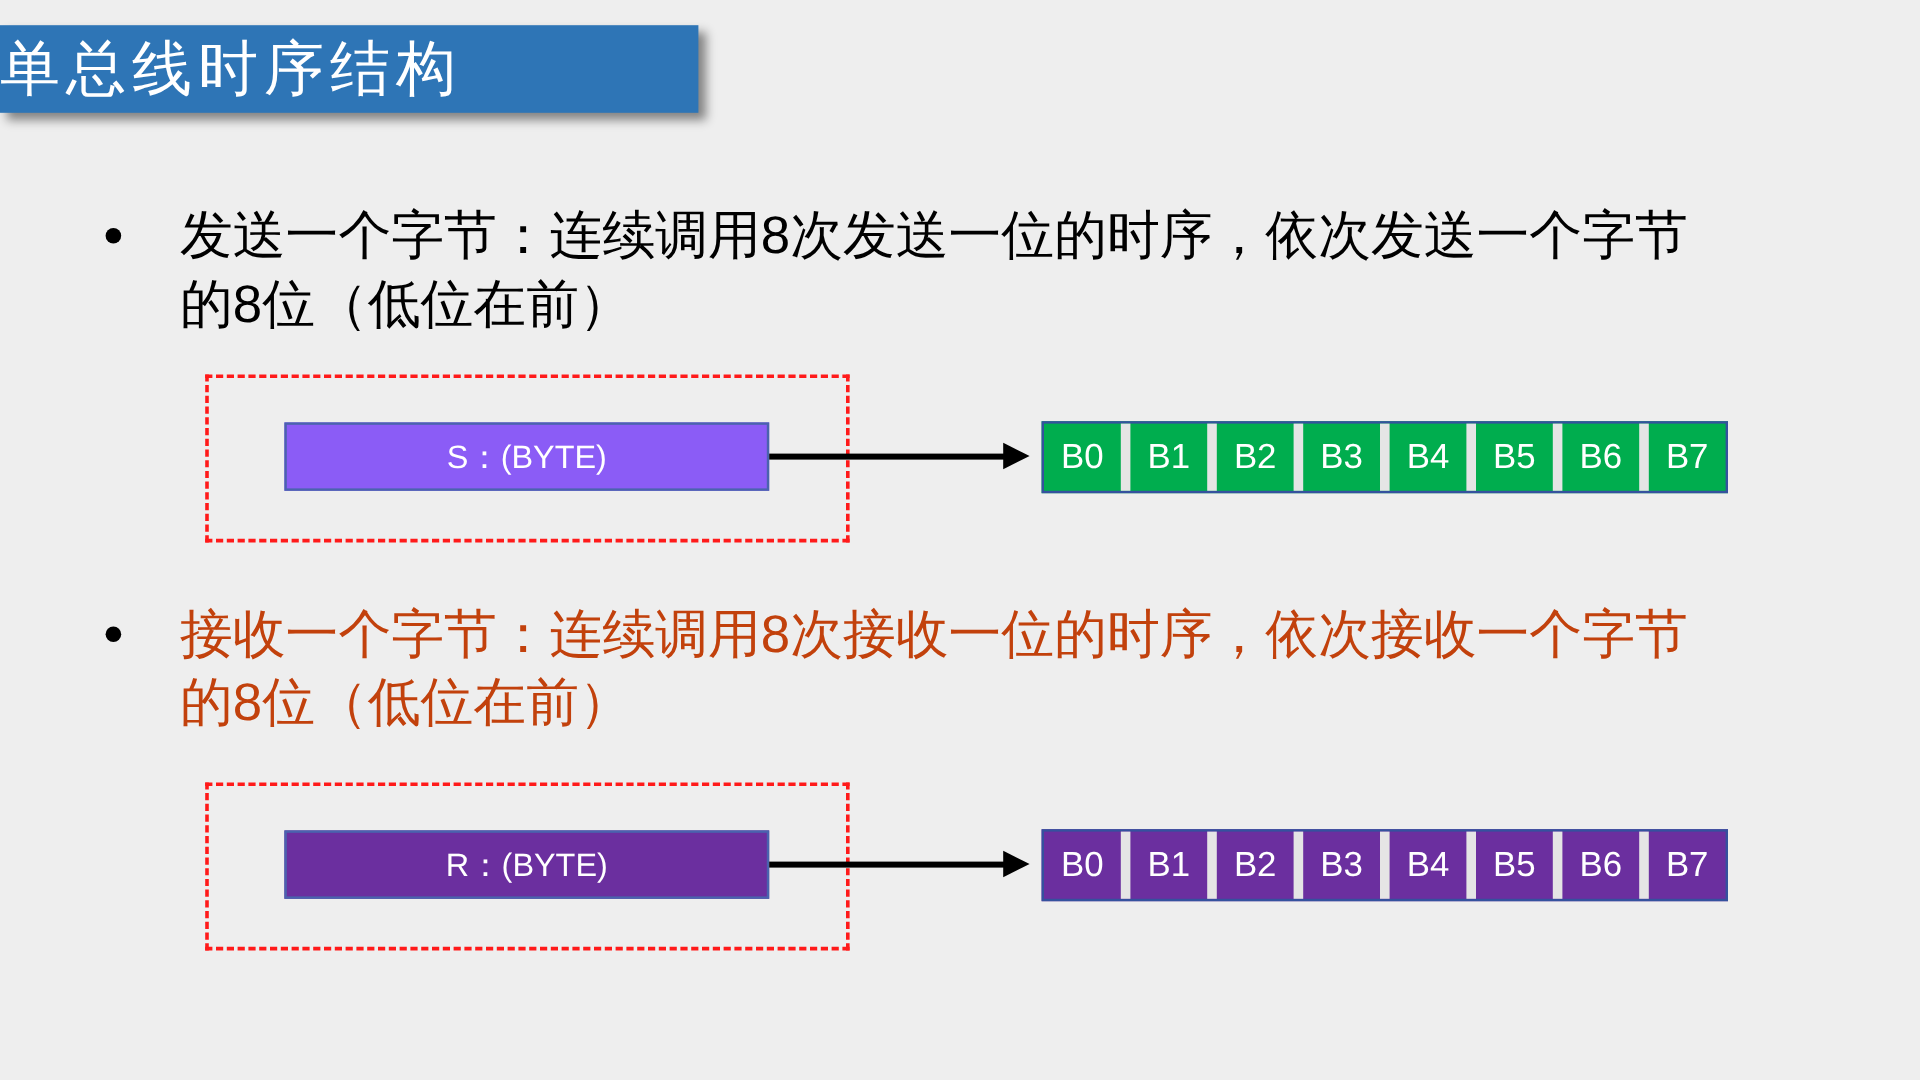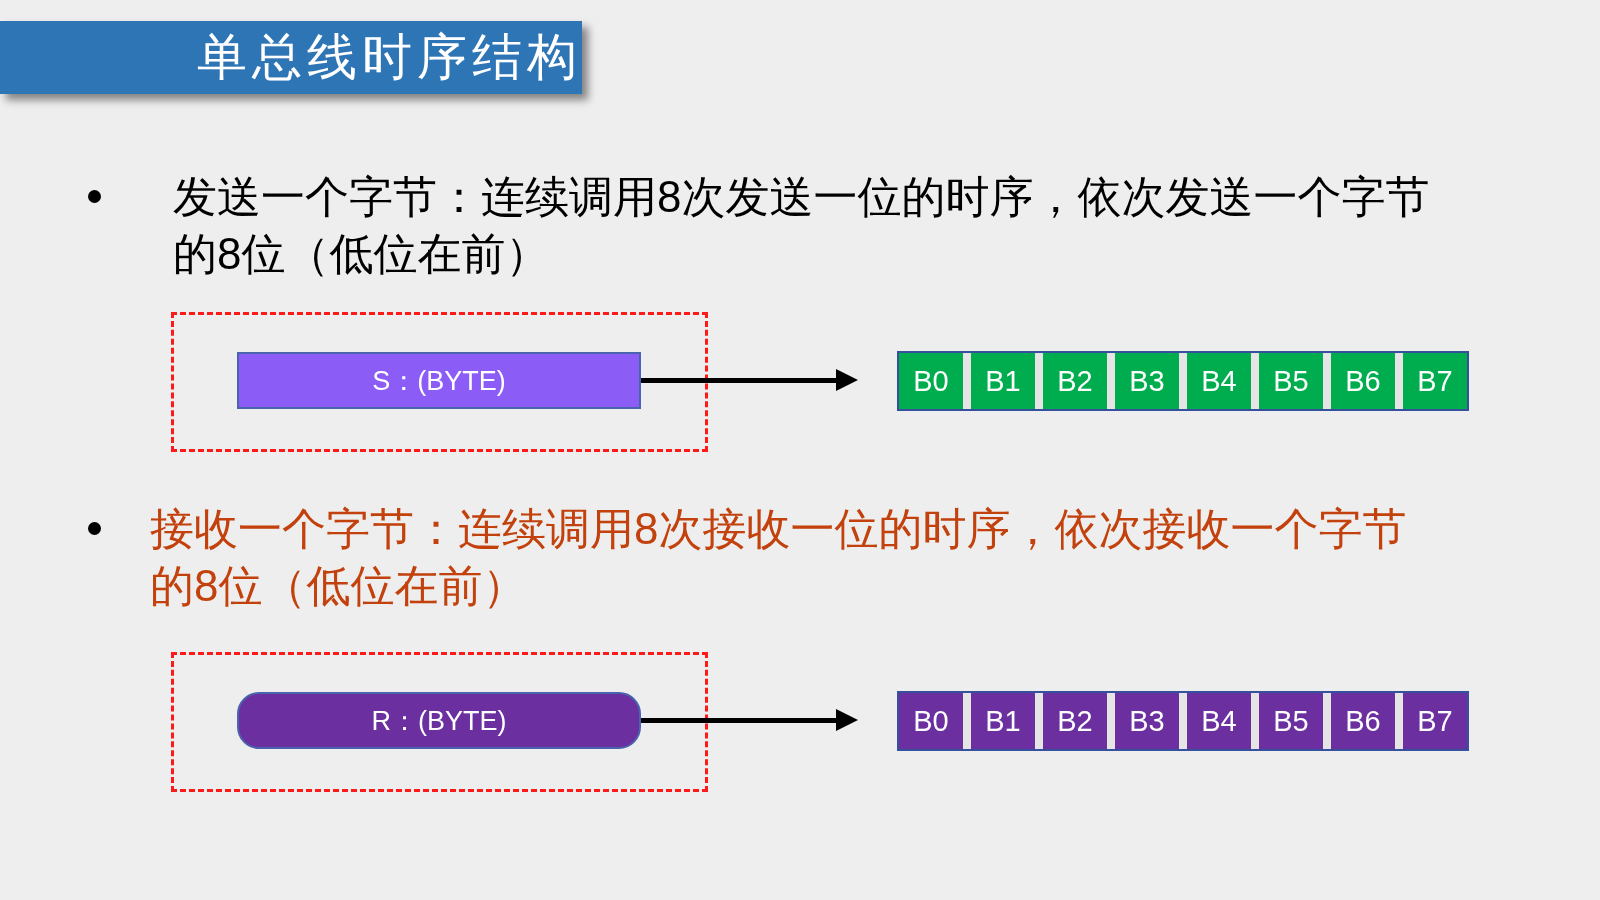--- a/index.html
+++ b/index.html
@@ -6,29 +6,29 @@
   .slide {
     position:relative; width:1600px; height:900px; overflow:hidden;
     font-family:"Liberation Sans", sans-serif;
     background:#EEEEEE;
   }
 
   
   .banner {
     position:absolute; left:0; top:21px; width:582px; height:73px;
     background:#2E75B6; color:#FFFFFF;
-    display:flex; align-items:center; justify-content:flex-end;
+    display:flex; align-items:center; justify-content:flex-start;
     font-size:50px; letter-spacing:5px;
     box-shadow:6px 6px 8px rgba(0,0,0,0.45);
   }
 
   
   .bullet { position:absolute; left:150px; color:#000000; }
   .bullet .bline { font-size:44px; line-height:57px; white-space:nowrap; }
-  .bullet-1 { top:168px;margin-left:23px; }
+  .bullet-1 { top:168px; }
   .bullet-2 { top:500px; }
   .bdot {
     position:absolute; left:88px; width:13px; height:13px; border-radius:50%;
     background:#000000;
   }
   .bdot-1 { top:190px; }
   .bdot-2 { top:522px; }
 
   
   .diagram { position:absolute; left:0; width:1600px; height:145px; }
@@ -48,21 +48,21 @@
   .arrow-line {
     position:absolute; left:641px; top:66px; width:199px; height:5px;
     z-index:3;
   }
   .arrow-head {
     position:absolute; left:836px; top:57px; width:0; height:0; z-index:3;
     border-top:11px solid transparent; border-bottom:11px solid transparent;
     border-left:22px solid #000000;
   }
   .cell-row {
-    position:absolute; left:897px; top:39px; width:572px; height:60px;
+    position:absolute; left:868px; top:39px; width:572px; height:60px;
     box-sizing:border-box; border:2px solid #35519E;
     display:flex;
   }
   .cell {
     flex:1 1 0; display:flex; align-items:center; justify-content:center;
     color:#FFFFFF; font-size:29px;
   }
   .cell + .cell { border-left:8px solid #e5e5e5; }
 </style>
 </head>
@@ -100,21 +100,21 @@
         <div class="cell">B3</div>
         <div class="cell">B4</div>
         <div class="cell">B5</div>
         <div class="cell">B6</div>
         <div class="cell">B7</div>
       </div>
   </div>
 
   <div class="diagram diagram-receive">
     <div class="dashed-frame" style="border-color: rgb(255, 26, 26);"></div>
-    <div class="source-box" style="background-color: rgb(107, 47, 159); border-color: rgb(74, 99, 174); border-radius: 22px;">
+    <div class="source-box" style="background-color: rgb(107, 47, 159); border-color: rgb(74, 99, 174);">
       <span>R：(BYTE)</span>
     </div>
     <div class="arrow-line" style="background-color: rgb(0, 0, 0);"></div>
     <div class="arrow-head" style="border-left-color: rgb(0, 0, 0);"></div>
     <div class="cell-row" style="background-color: rgb(107, 47, 159); border-color: rgb(53, 81, 158);">
         <div class="cell">B0</div>
         <div class="cell">B1</div>
         <div class="cell">B2</div>
         <div class="cell">B3</div>
         <div class="cell">B4</div>

